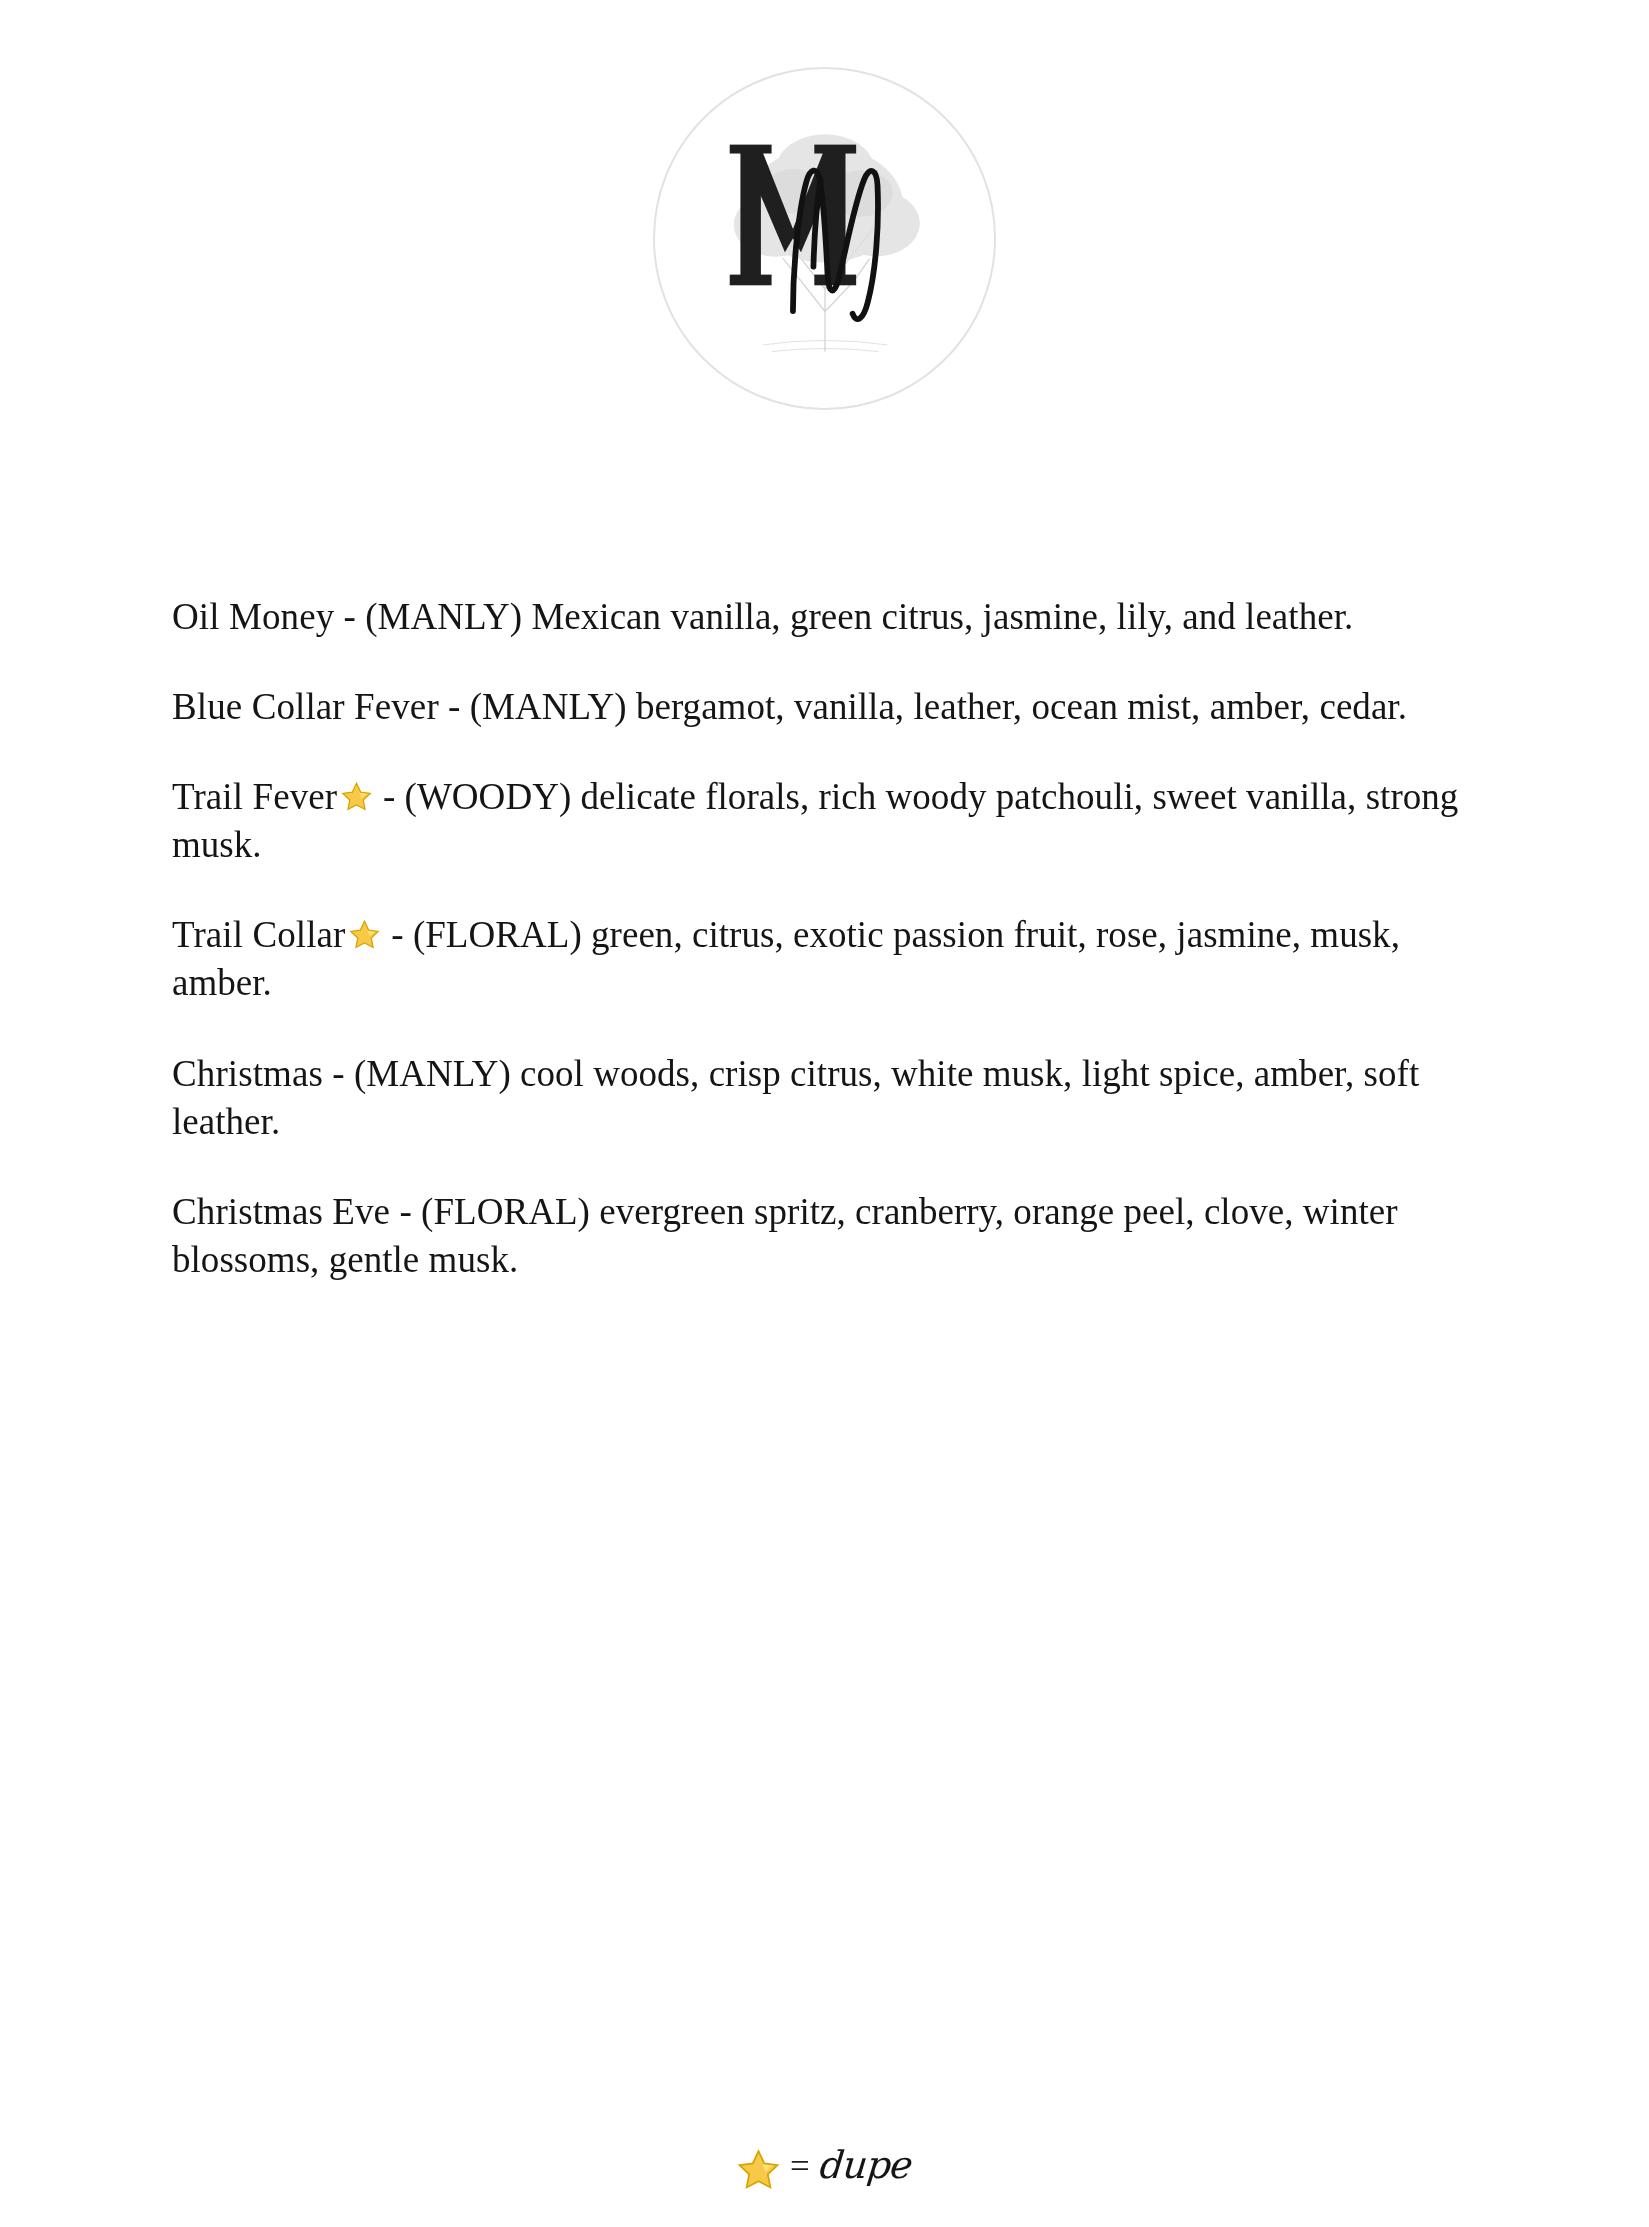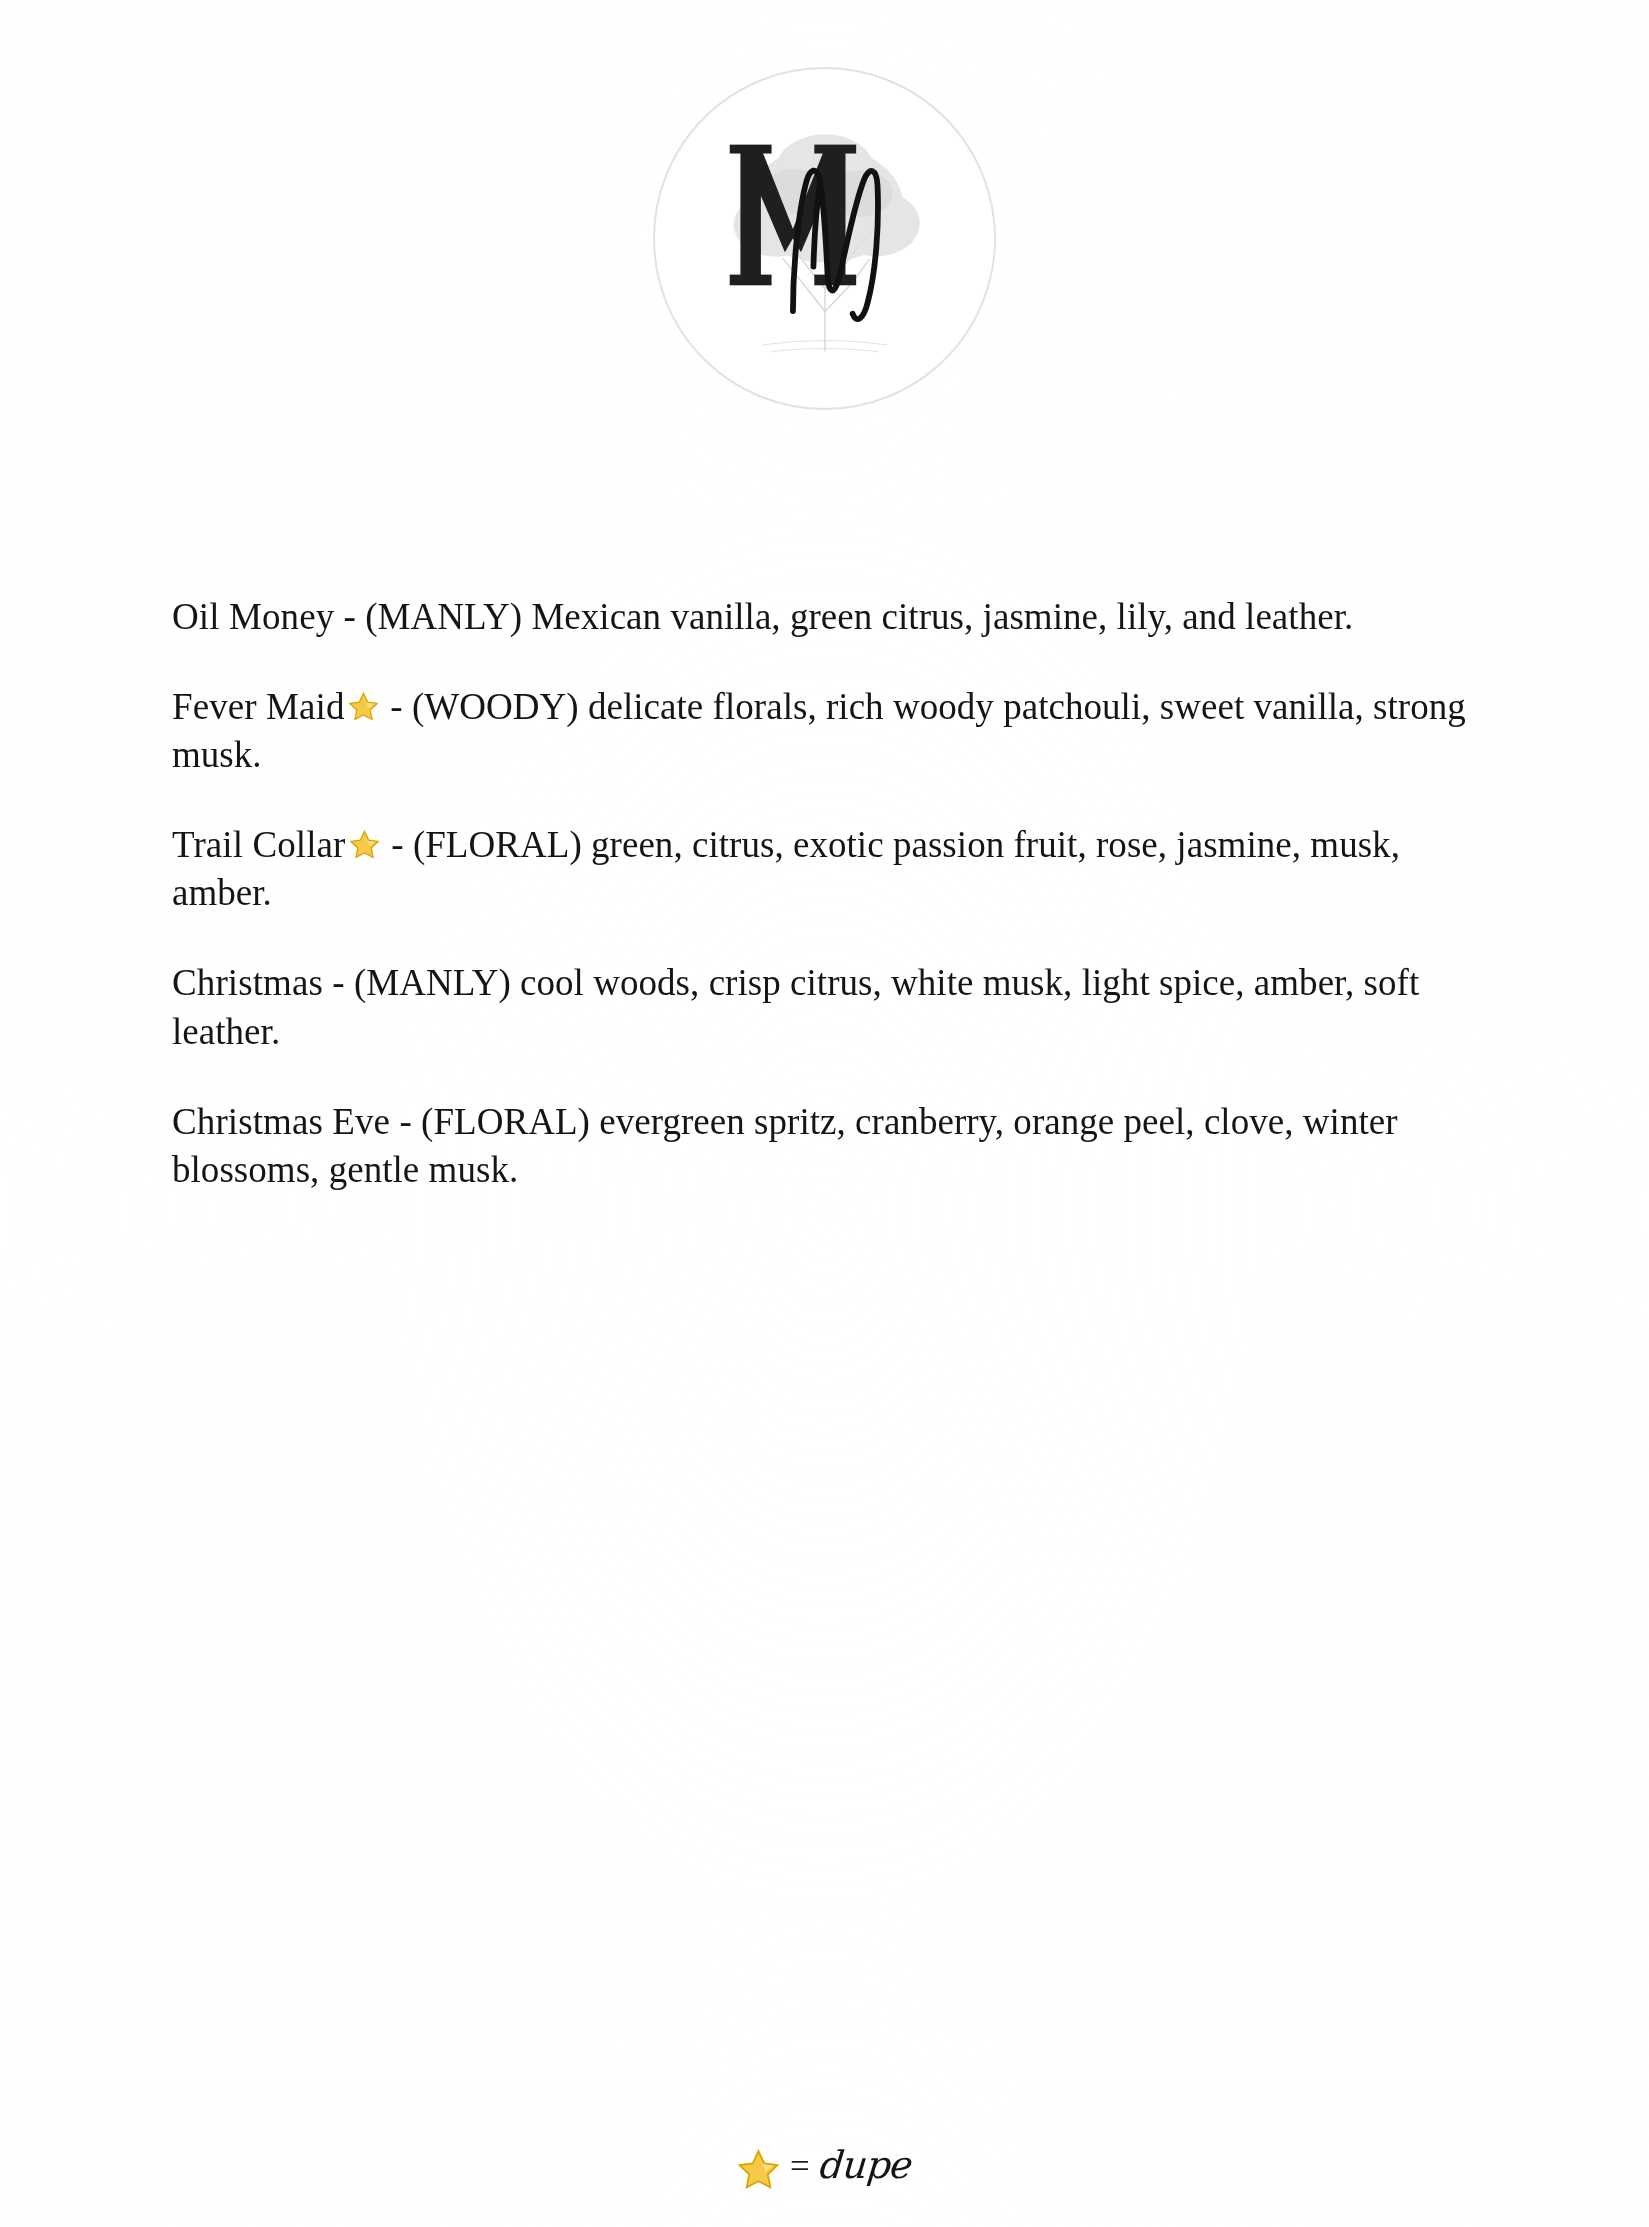--- a/index.html
+++ b/index.html
@@ -204,23 +204,26 @@
     </div>
   </div>
 </div>
 
 <div class="content">
 
   <p class="scent">
     <span class="name">Oil Money</span><span> - (MANLY) Mexican vanilla, green citrus, jasmine, lily, and leather.</span>
   </p>
 
-
-  <p class="scent">
-    <span class="name">Fever Maid</span><span class="star"><svg viewBox="0 0 24 24" xmlns="http://www.w3.org/2000/svg">
+  <p class="scent">
+    <span class="name">Blue Collar Fever</span><span> - (MANLY) bergamot, vanilla, leather, ocean mist, amber, cedar.</span>
+  </p>
+
+  <p class="scent">
+    <span class="name">Trail Fever</span><span class="star"><svg viewBox="0 0 24 24" xmlns="http://www.w3.org/2000/svg">
           <polygon points="12,1.8 15.2,8.6 22.6,9.6 17.2,14.7 18.6,22 12,18.5 5.4,22 6.8,14.7 1.4,9.6 8.8,8.6" fill="#f7c948" stroke="#d8a400" stroke-width="1"></polygon>
           <polygon points="12,3.6 14.4,9 19.9,9.8 16,13.5" fill="#ffe27a" opacity="0.9"></polygon>
         </svg></span><span> - (WOODY) delicate florals, rich woody patchouli, sweet vanilla, strong musk.</span>
   </p>
 
   <p class="scent">
     <span class="name">Trail Collar</span><span class="star"><svg viewBox="0 0 24 24" xmlns="http://www.w3.org/2000/svg">
           <polygon points="12,1.8 15.2,8.6 22.6,9.6 17.2,14.7 18.6,22 12,18.5 5.4,22 6.8,14.7 1.4,9.6 8.8,8.6" fill="#f7c948" stroke="#d8a400" stroke-width="1"></polygon>
           <polygon points="12,3.6 14.4,9 19.9,9.8 16,13.5" fill="#ffe27a" opacity="0.9"></polygon>
         </svg></span><span> - (FLORAL) green, citrus, exotic passion fruit, rose, jasmine, musk, amber.</span>

